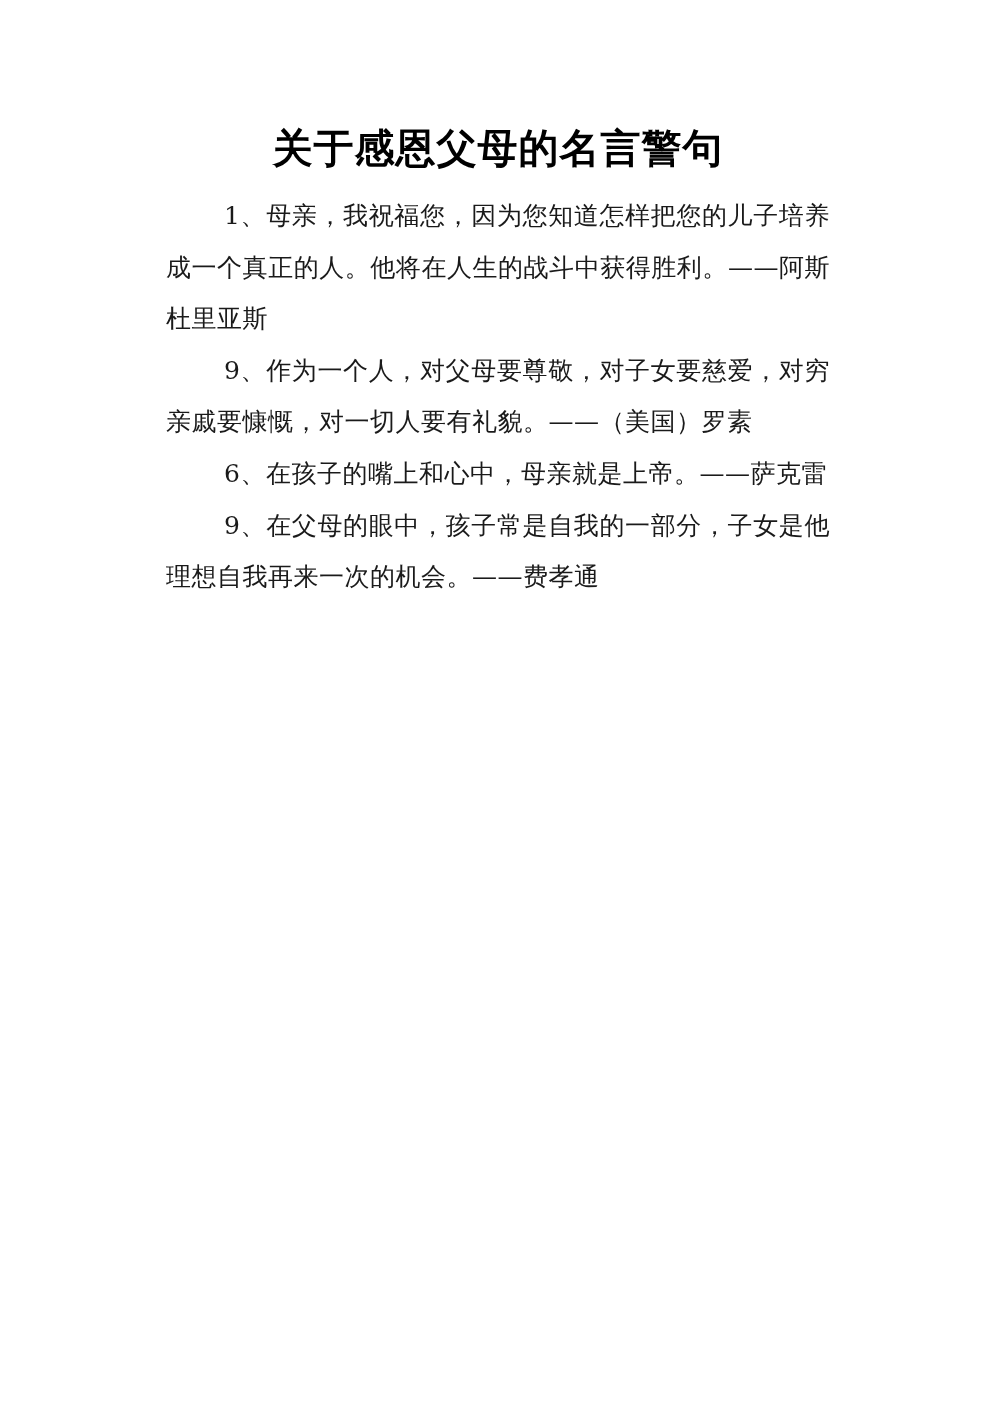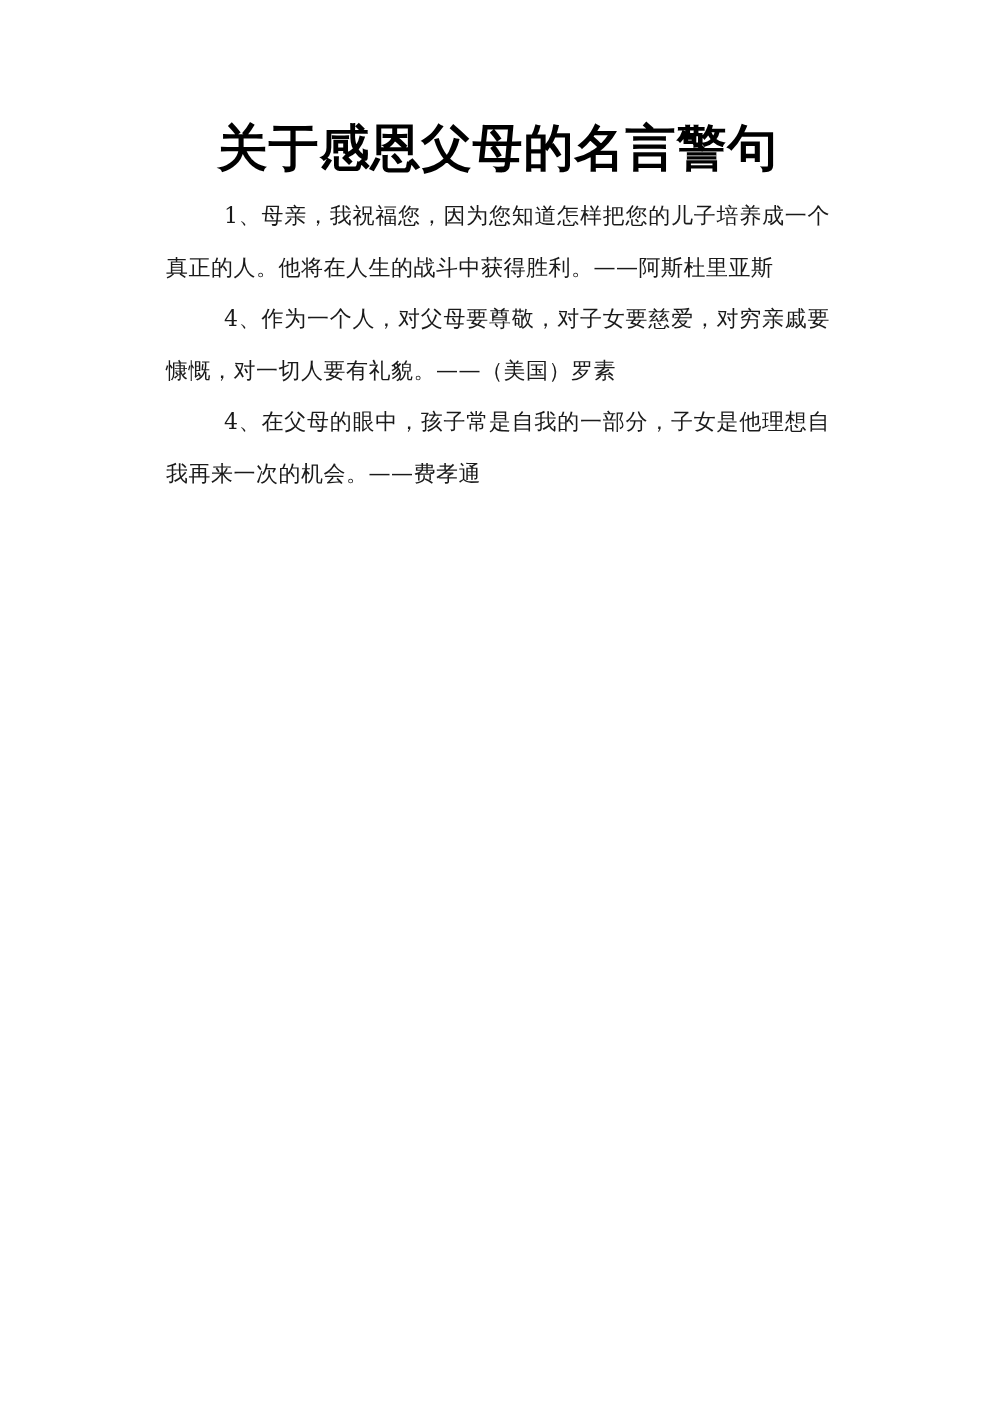--- a/index.html
+++ b/index.html
@@ -16,42 +16,43 @@
     }
     .page {
       position: absolute;
       left: 166px;
       top: 118px;
       width: 664px;
     }
     .title {
       font-family: "DejaVu Sans", "Liberation Sans", sans-serif;
       font-weight: bold;
-      font-size: 50px;
+      font-size: 40px;
       line-height: 60px;
       height: 60px;
       text-align: center;
       margin: 0 0 12px 0;
       letter-spacing: 1px;
       color: #000000;
     }
     .quote {
       font-family: "DejaVu Serif", "Liberation Serif", serif;
-      font-size: 22px;
+      font-size: 25px;
       line-height: 51.6px;
       margin: 0;
       text-indent: 58px;
       text-align: justify;
       letter-spacing: 0.5px;
       color: #1a1a1a;
       word-break: break-all;
     }
   </style>
 </head>
 <body>
 
 <div class="page">
   <h1 class="title">关于感恩父母的名言警句</h1>
 
   <p class="quote">1、母亲，我祝福您，因为您知道怎样把您的儿子培养成一个真正的人。他将在人生的战斗中获得胜利。——阿斯杜里亚斯</p>
-  <p class="quote">4、作为一个人，对父母要尊敬，对子女要慈爱，对穷亲戚要慷慨，对一切人要有礼貌。——（美国）罗素</p>
-  <p class="quote">4、在父母的眼中，孩子常是自我的一部分，子女是他理想自我再来一次的机会。——费孝通</p>
+  <p class="quote">9、作为一个人，对父母要尊敬，对子女要慈爱，对穷亲戚要慷慨，对一切人要有礼貌。——（美国）罗素</p>
+  <p class="quote">6、在孩子的嘴上和心中，母亲就是上帝。——萨克雷</p>
+  <p class="quote">9、在父母的眼中，孩子常是自我的一部分，子女是他理想自我再来一次的机会。——费孝通</p>
 </div>
 
 </body></html>

